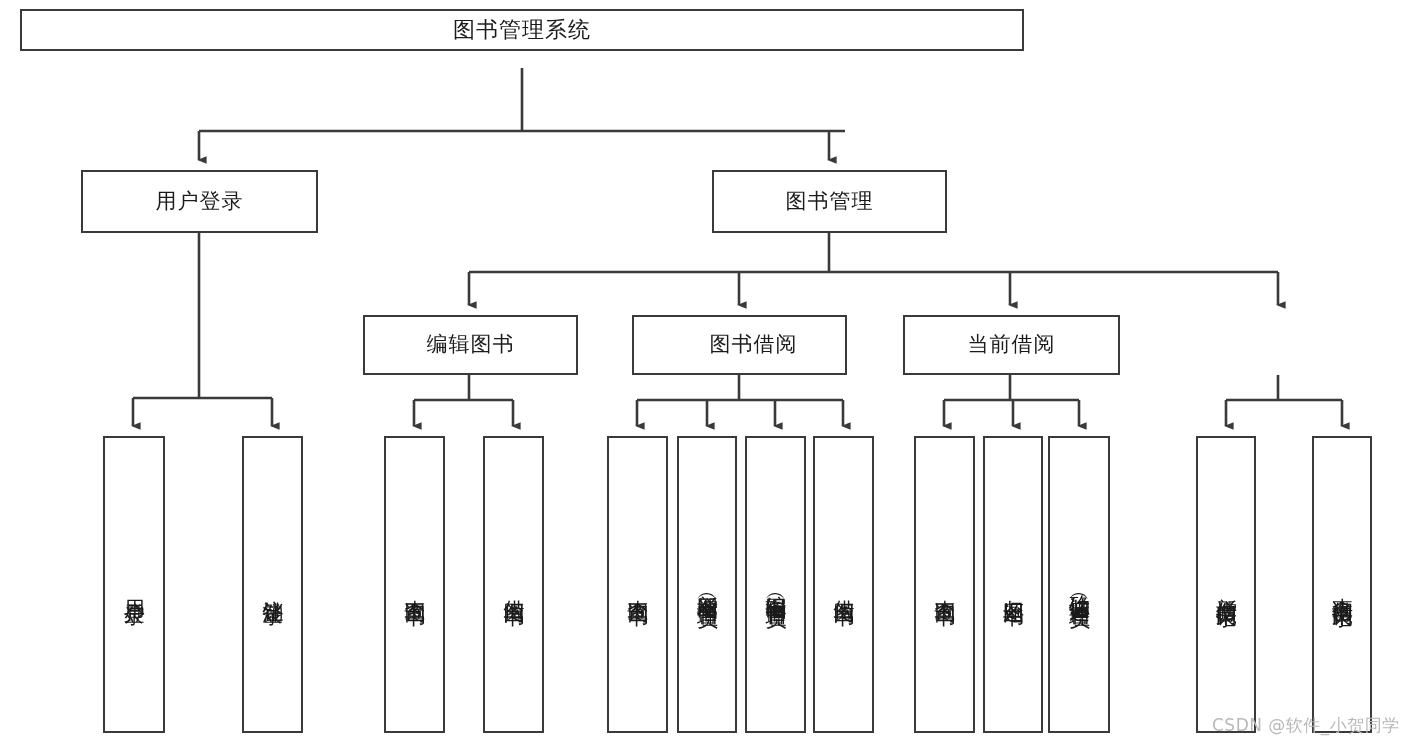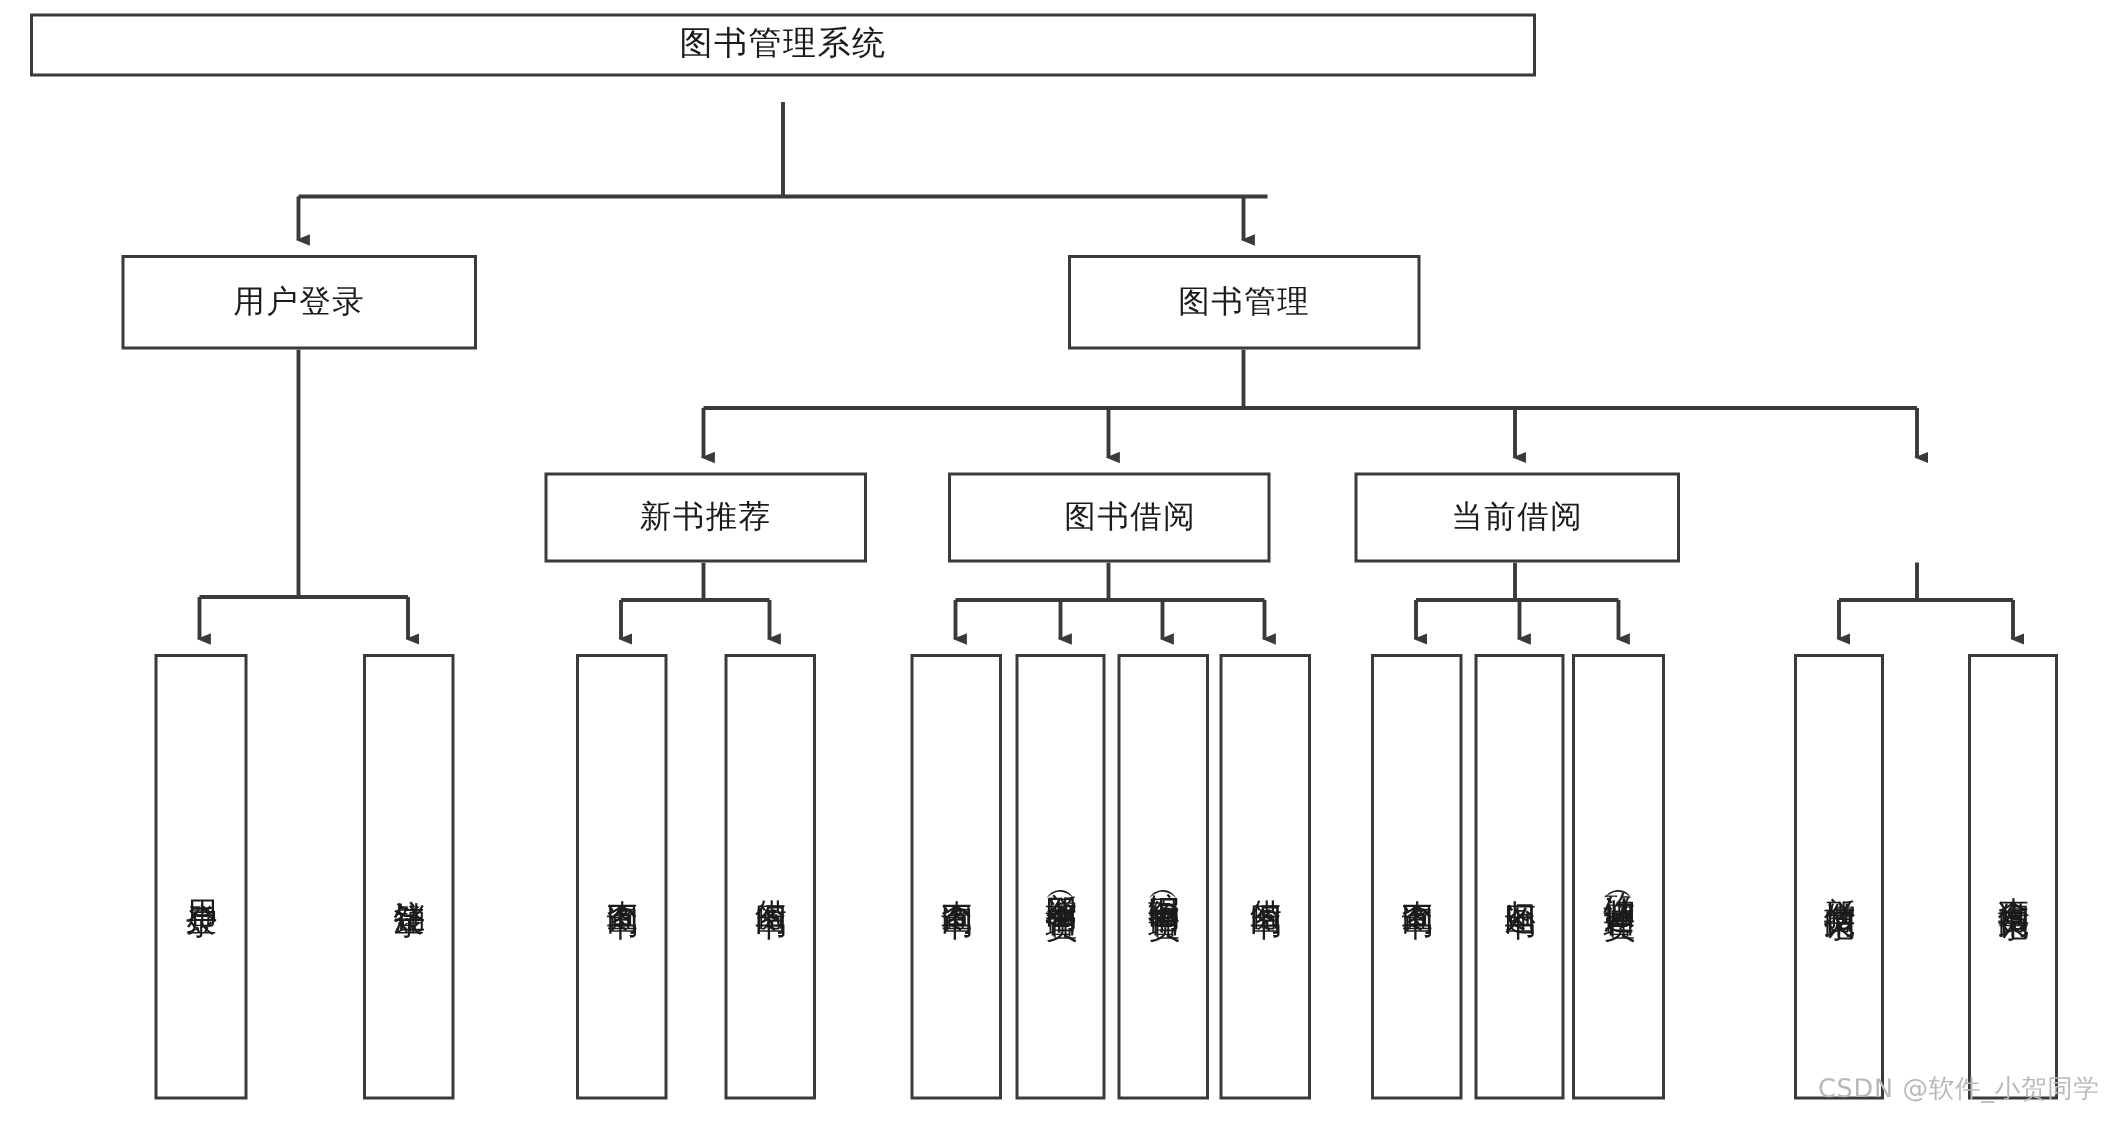--- a/index.html
+++ b/index.html
@@ -139,21 +139,21 @@
   </div>
 
   <div class="node h" style="left:81px; top:170px; width:237px; height:63px;">
     <span class="label">用户登录</span>
   </div>
   <div class="node h" style="left:712px; top:170px; width:235px; height:63px;">
     <span class="label">图书管理</span>
   </div>
 
   <div class="node h" style="left:363px; top:315px; width:215px; height:60px;">
-    <span class="label">新书推荐</span>
+    <span class="label">编辑图书</span>
   </div>
   <div class="node h" style="left:632px; top:315px; width:215px; height:60px;padding-left:28px;">
     <span class="label">图书借阅</span>
   </div>
   <div class="node h" style="left:903px; top:315px; width:217px; height:60px;">
     <span class="label">当前借阅</span>
   </div>
 
   <div class="node v" style="left:103px; top:436px; width:62px; height:297px;">
     <span class="label">用户登录</span>

